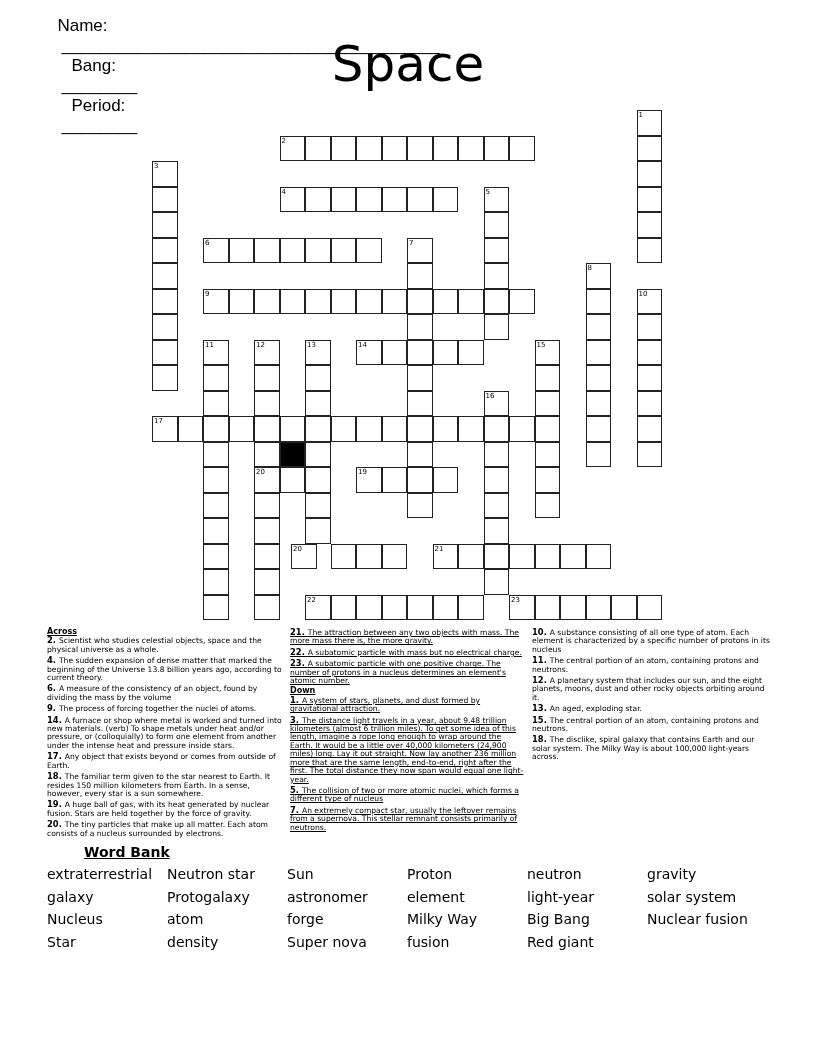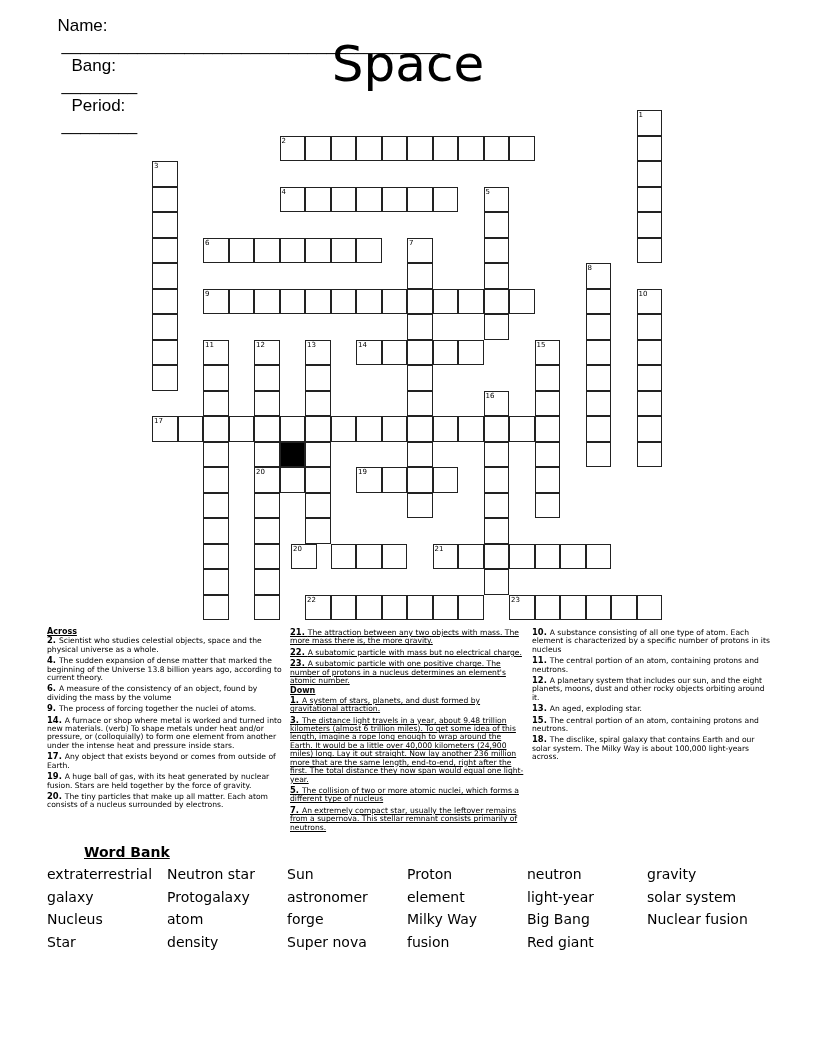--- a/index.html
+++ b/index.html
@@ -254,20 +254,21 @@
   </div>
 
 <div class="clues col1" id="clues-col1">
     <div class="hd">Across</div>
     <div class="clue"><b>2. </b><span>Scientist who studies celestial objects, space and the physical universe as a whole.</span></div>
     <div class="clue"><b>4. </b><span>The sudden expansion of dense matter that marked the beginning of the Universe 13.8 billion years ago, according to current theory.</span></div>
     <div class="clue"><b>6. </b><span>A measure of the consistency of an object, found by dividing the mass by the volume</span></div>
     <div class="clue"><b>9. </b><span>The process of forcing together the nuclei of atoms.</span></div>
     <div class="clue"><b>14. </b><span>A furnace or shop where metal is worked and turned into new materials. (verb) To shape metals under heat and/or pressure, or (colloquially) to form one element from another under the intense heat and pressure inside stars.</span></div>
     <div class="clue"><b>17. </b><span>Any object that exists beyond or comes from outside of Earth.</span></div>
+    <div class="clue"><b>18. </b><span>The familiar term given to the star nearest to Earth. It resides 150 million kilometers from Earth. In a sense, however, every star is a sun somewhere.</span></div>
     <div class="clue"><b>19. </b><span>A huge ball of gas, with its heat generated by nuclear fusion. Stars are held together by the force of gravity.</span></div>
     <div class="clue"><b>20. </b><span>The tiny particles that make up all matter. Each atom consists of a nucleus surrounded by electrons.</span></div>
   </div>
 <div class="clues col2" id="clues-col2">
     <div class="clue"><b>21. </b><span>The attraction between any two objects with mass. The more mass there is, the more gravity.</span></div>
     <div class="clue"><b>22. </b><span>A subatomic particle with mass but no electrical charge.</span></div>
     <div class="clue"><b>23. </b><span>A subatomic particle with one positive charge. The number of protons in a nucleus determines an element's atomic number.</span></div>
     <div class="hd">Down</div>
     <div class="clue"><b>1. </b><span>A system of stars, planets, and dust formed by gravitational attraction.</span></div>
     <div class="clue"><b>3. </b><span>The distance light travels in a year, about 9.48 trillion kilometers (almost 6 trillion miles). To get some idea of this length, imagine a rope long enough to wrap around the Earth. It would be a little over 40,000 kilometers (24,900 miles) long. Lay it out straight. Now lay another 236 million more that are the same length, end-to-end, right after the first. The total distance they now span would equal one light- year.</span></div>

